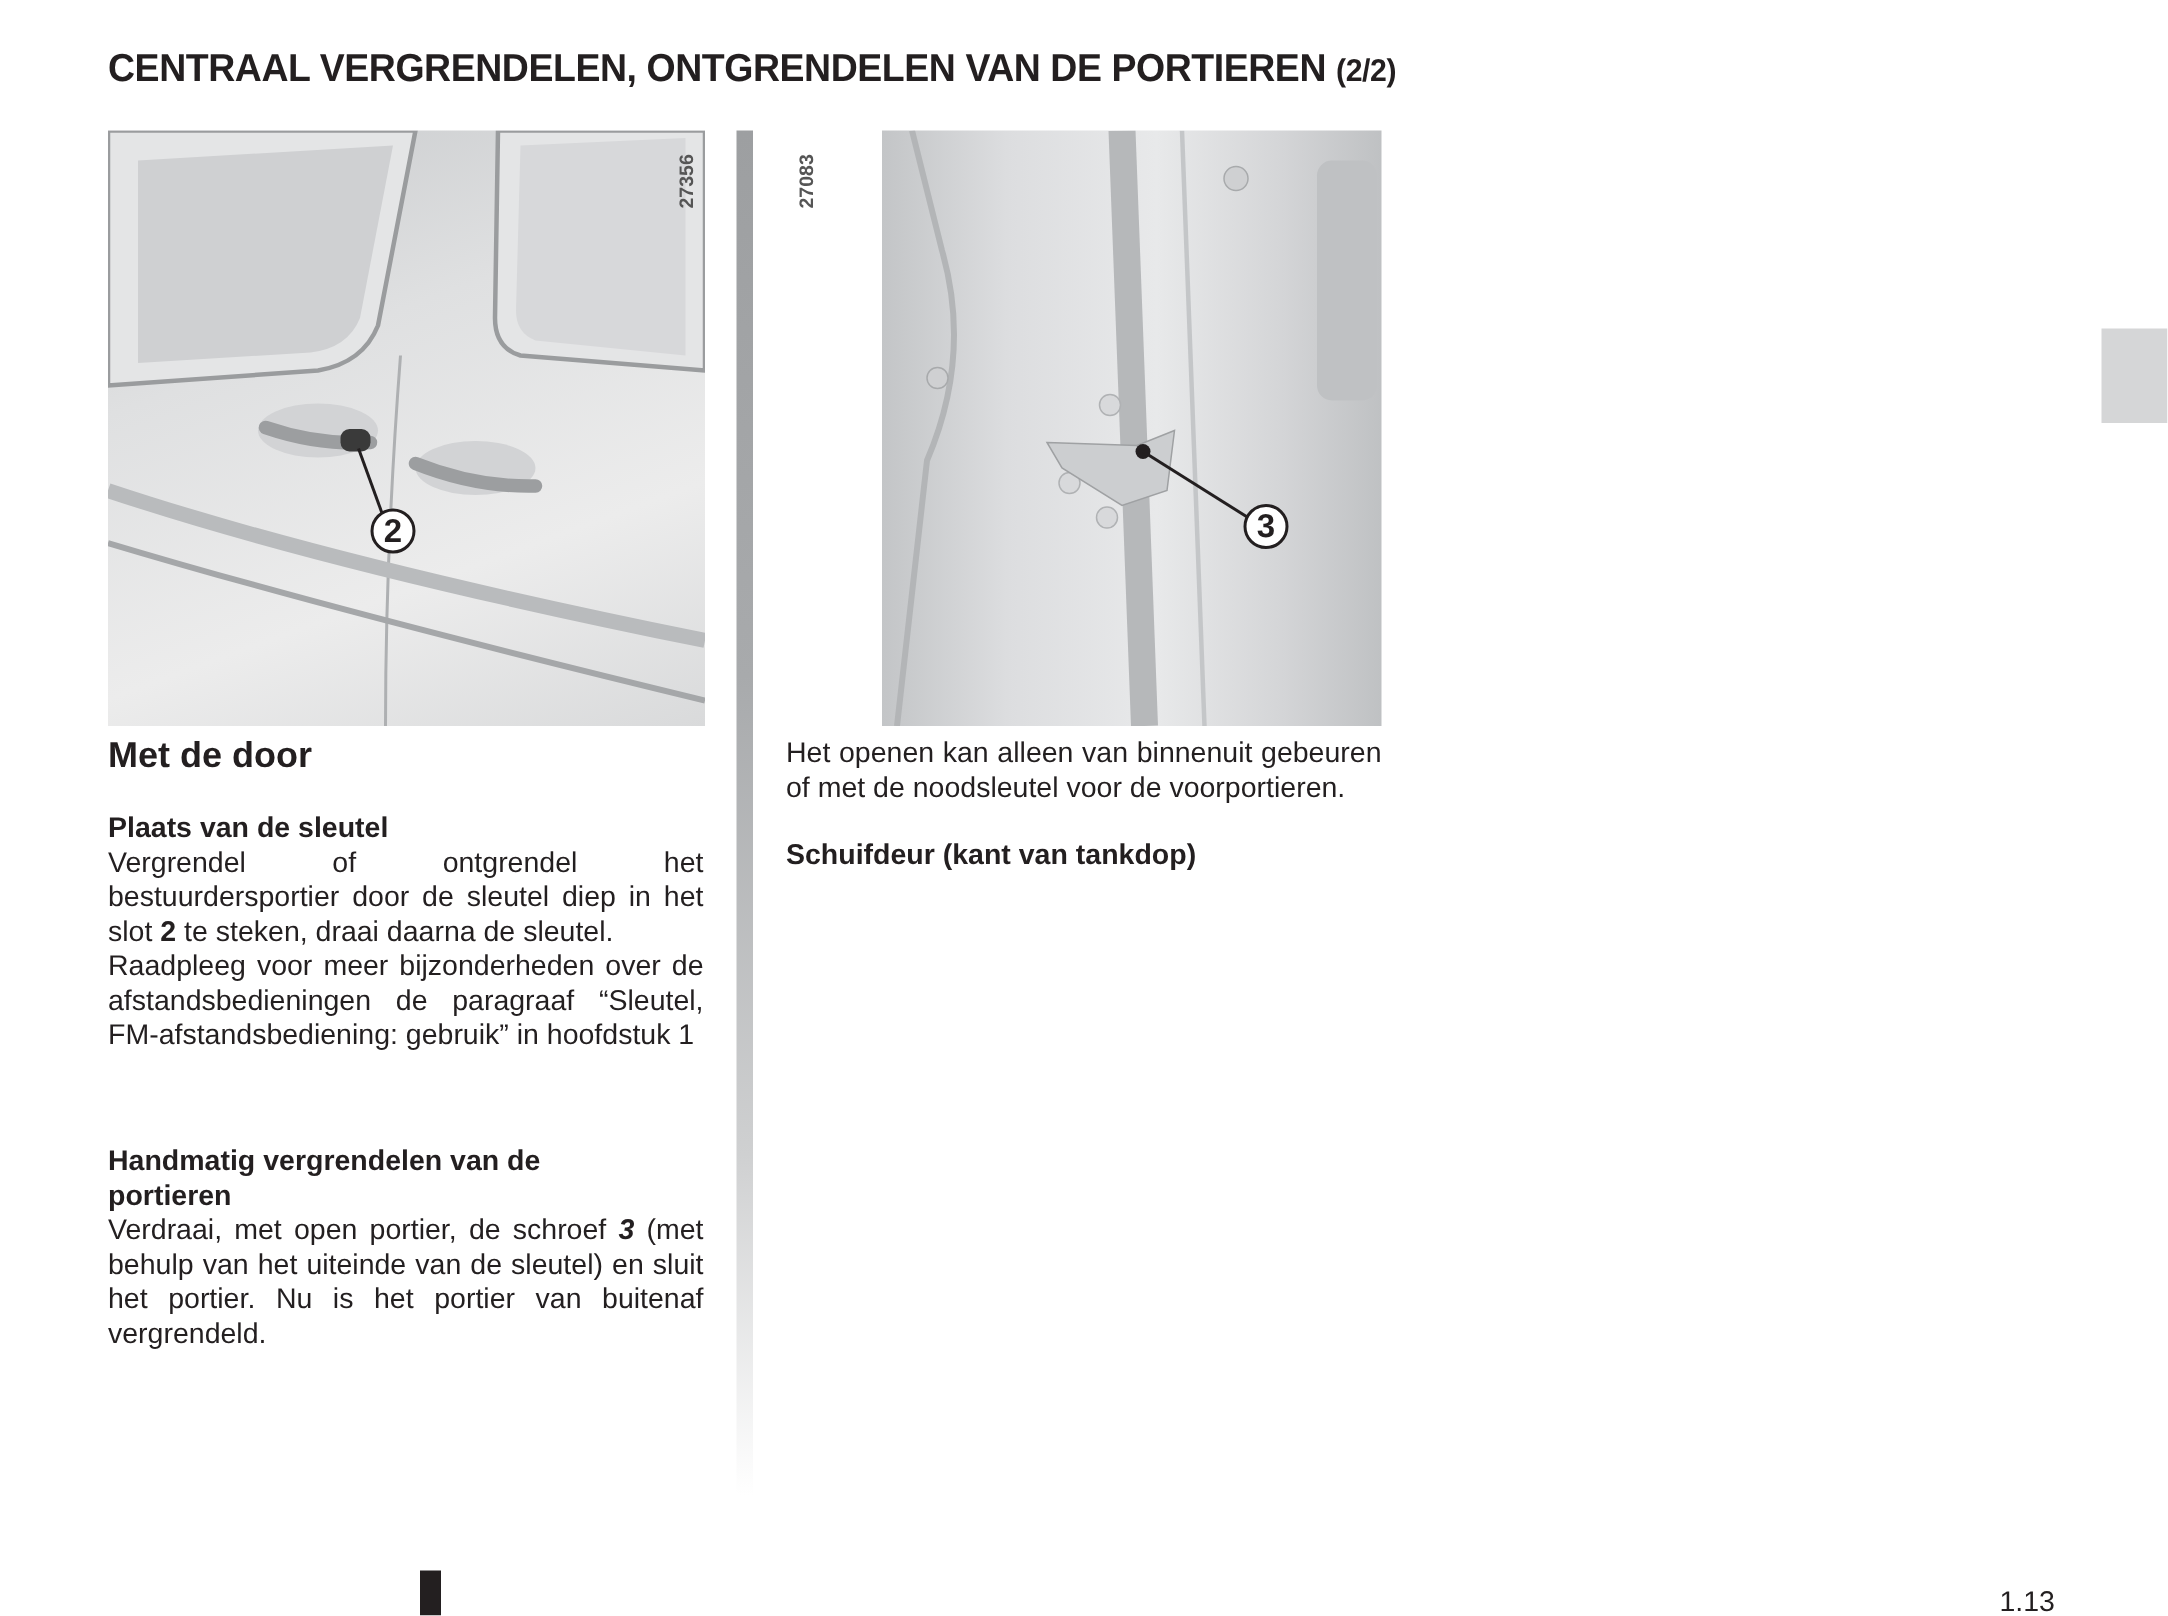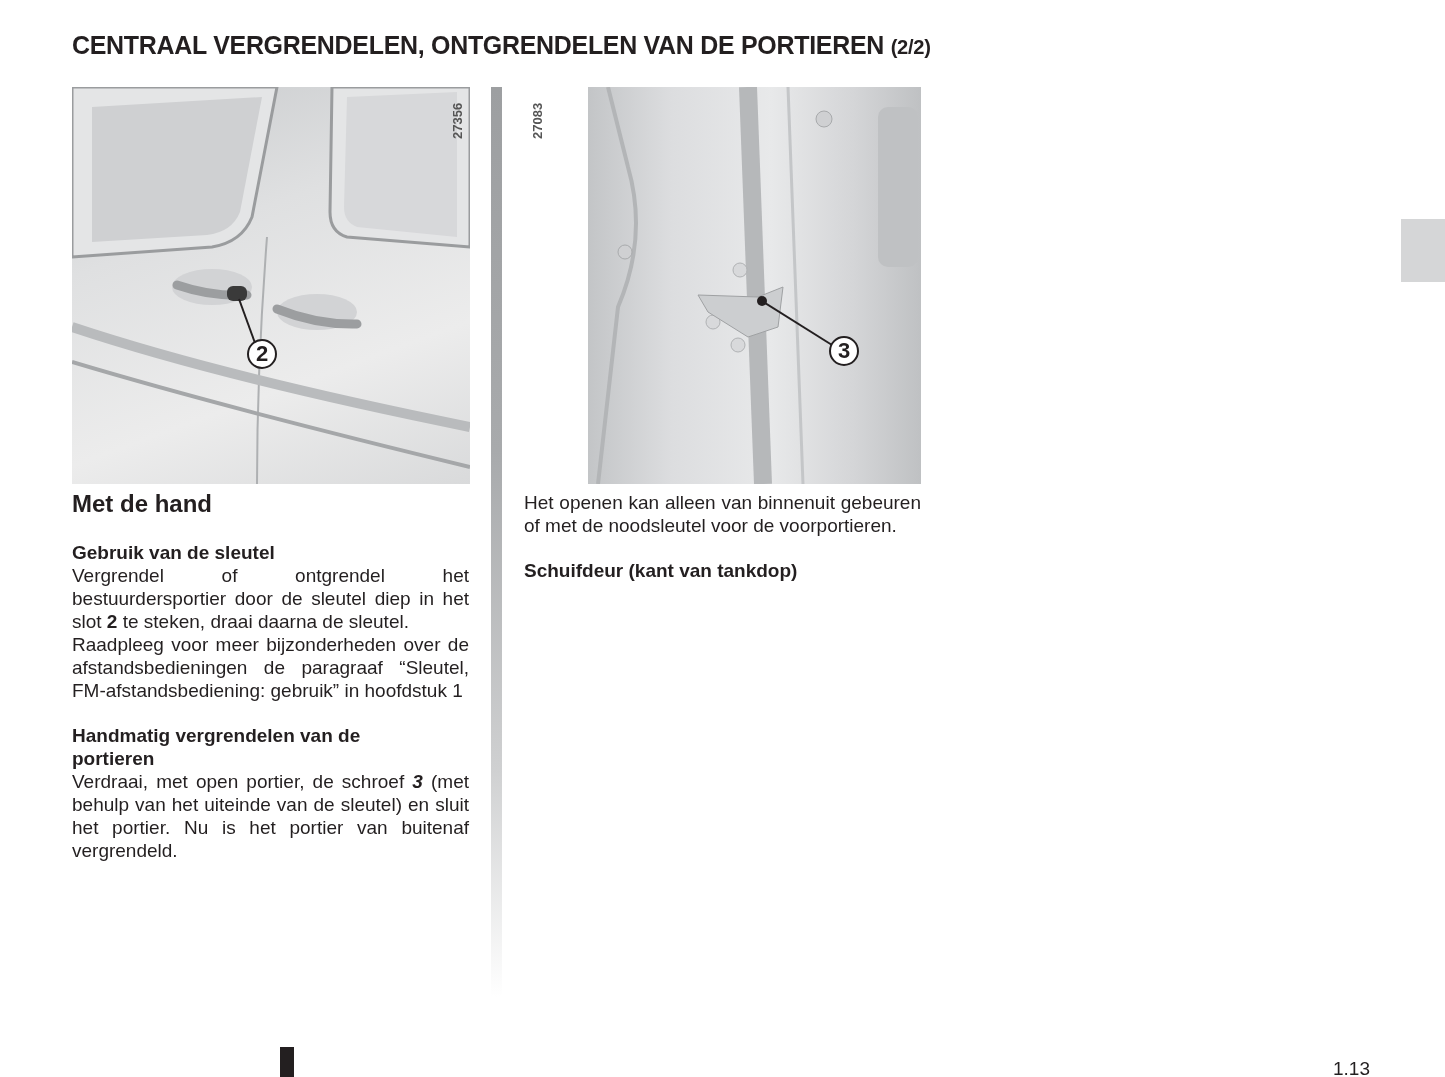--- a/index.html
+++ b/index.html
@@ -82,26 +82,26 @@
     <path d="M110 208 L170 210 L195 200 L190 240 L160 250 L120 225 Z" fill="#ccced0" stroke="#9fa1a3"></path>
     <circle cx="174" cy="214" r="5" fill="#231f20"></circle>
     <line x1="174" y1="214" x2="244" y2="258" stroke="#231f20" stroke-width="2"></line>
   </svg>
   <div class="callout" style="left:241px; top:249px;">3</div>
 </div>
 
 <div class="side-tab"></div>
 
 <div class="col col-left">
-  <div class="h2">Met de hand</div>
-  <div class="h3">Gebruik van de sleutel</div>
+  <div class="h2">Met de door</div>
+  <div class="h3">Plaats van de sleutel</div>
   <p><span>Vergrendel of ontgrendel het bestuurdersportier door de sleutel diep in het slot </span><b>2</b><span> te steken, draai daarna de sleutel.</span></p>
   <p>Raadpleeg voor meer bijzonderheden over de afstandsbedieningen de paragraaf “Sleutel, FM-afstandsbediening: gebruik” in hoofdstuk 1</p>
   <div class="gap"></div>
-  <div class="h3" style="width:330px;">Handmatig vergrendelen van de portieren</div>
+  <div class="h3" style="width:330px;margin-top:39px;">Handmatig vergrendelen van de portieren</div>
   <p><span>Verdraai, met open portier, de schroef </span><b><i>3</i></b><span> (met behulp van het uiteinde van de sleutel) en sluit het portier. Nu is het portier van buitenaf vergrendeld.</span></p>
 </div>
 
 <div class="col col-right">
   <p>Het openen kan alleen van binnenuit gebeuren of met de noodsleutel voor de voorportieren.</p>
   <div class="gap"></div>
   <div class="h3">Schuifdeur (kant van tankdop)</div>
   <div class="gap-s"></div>
   <div class="gap-s"></div>
 </div>

